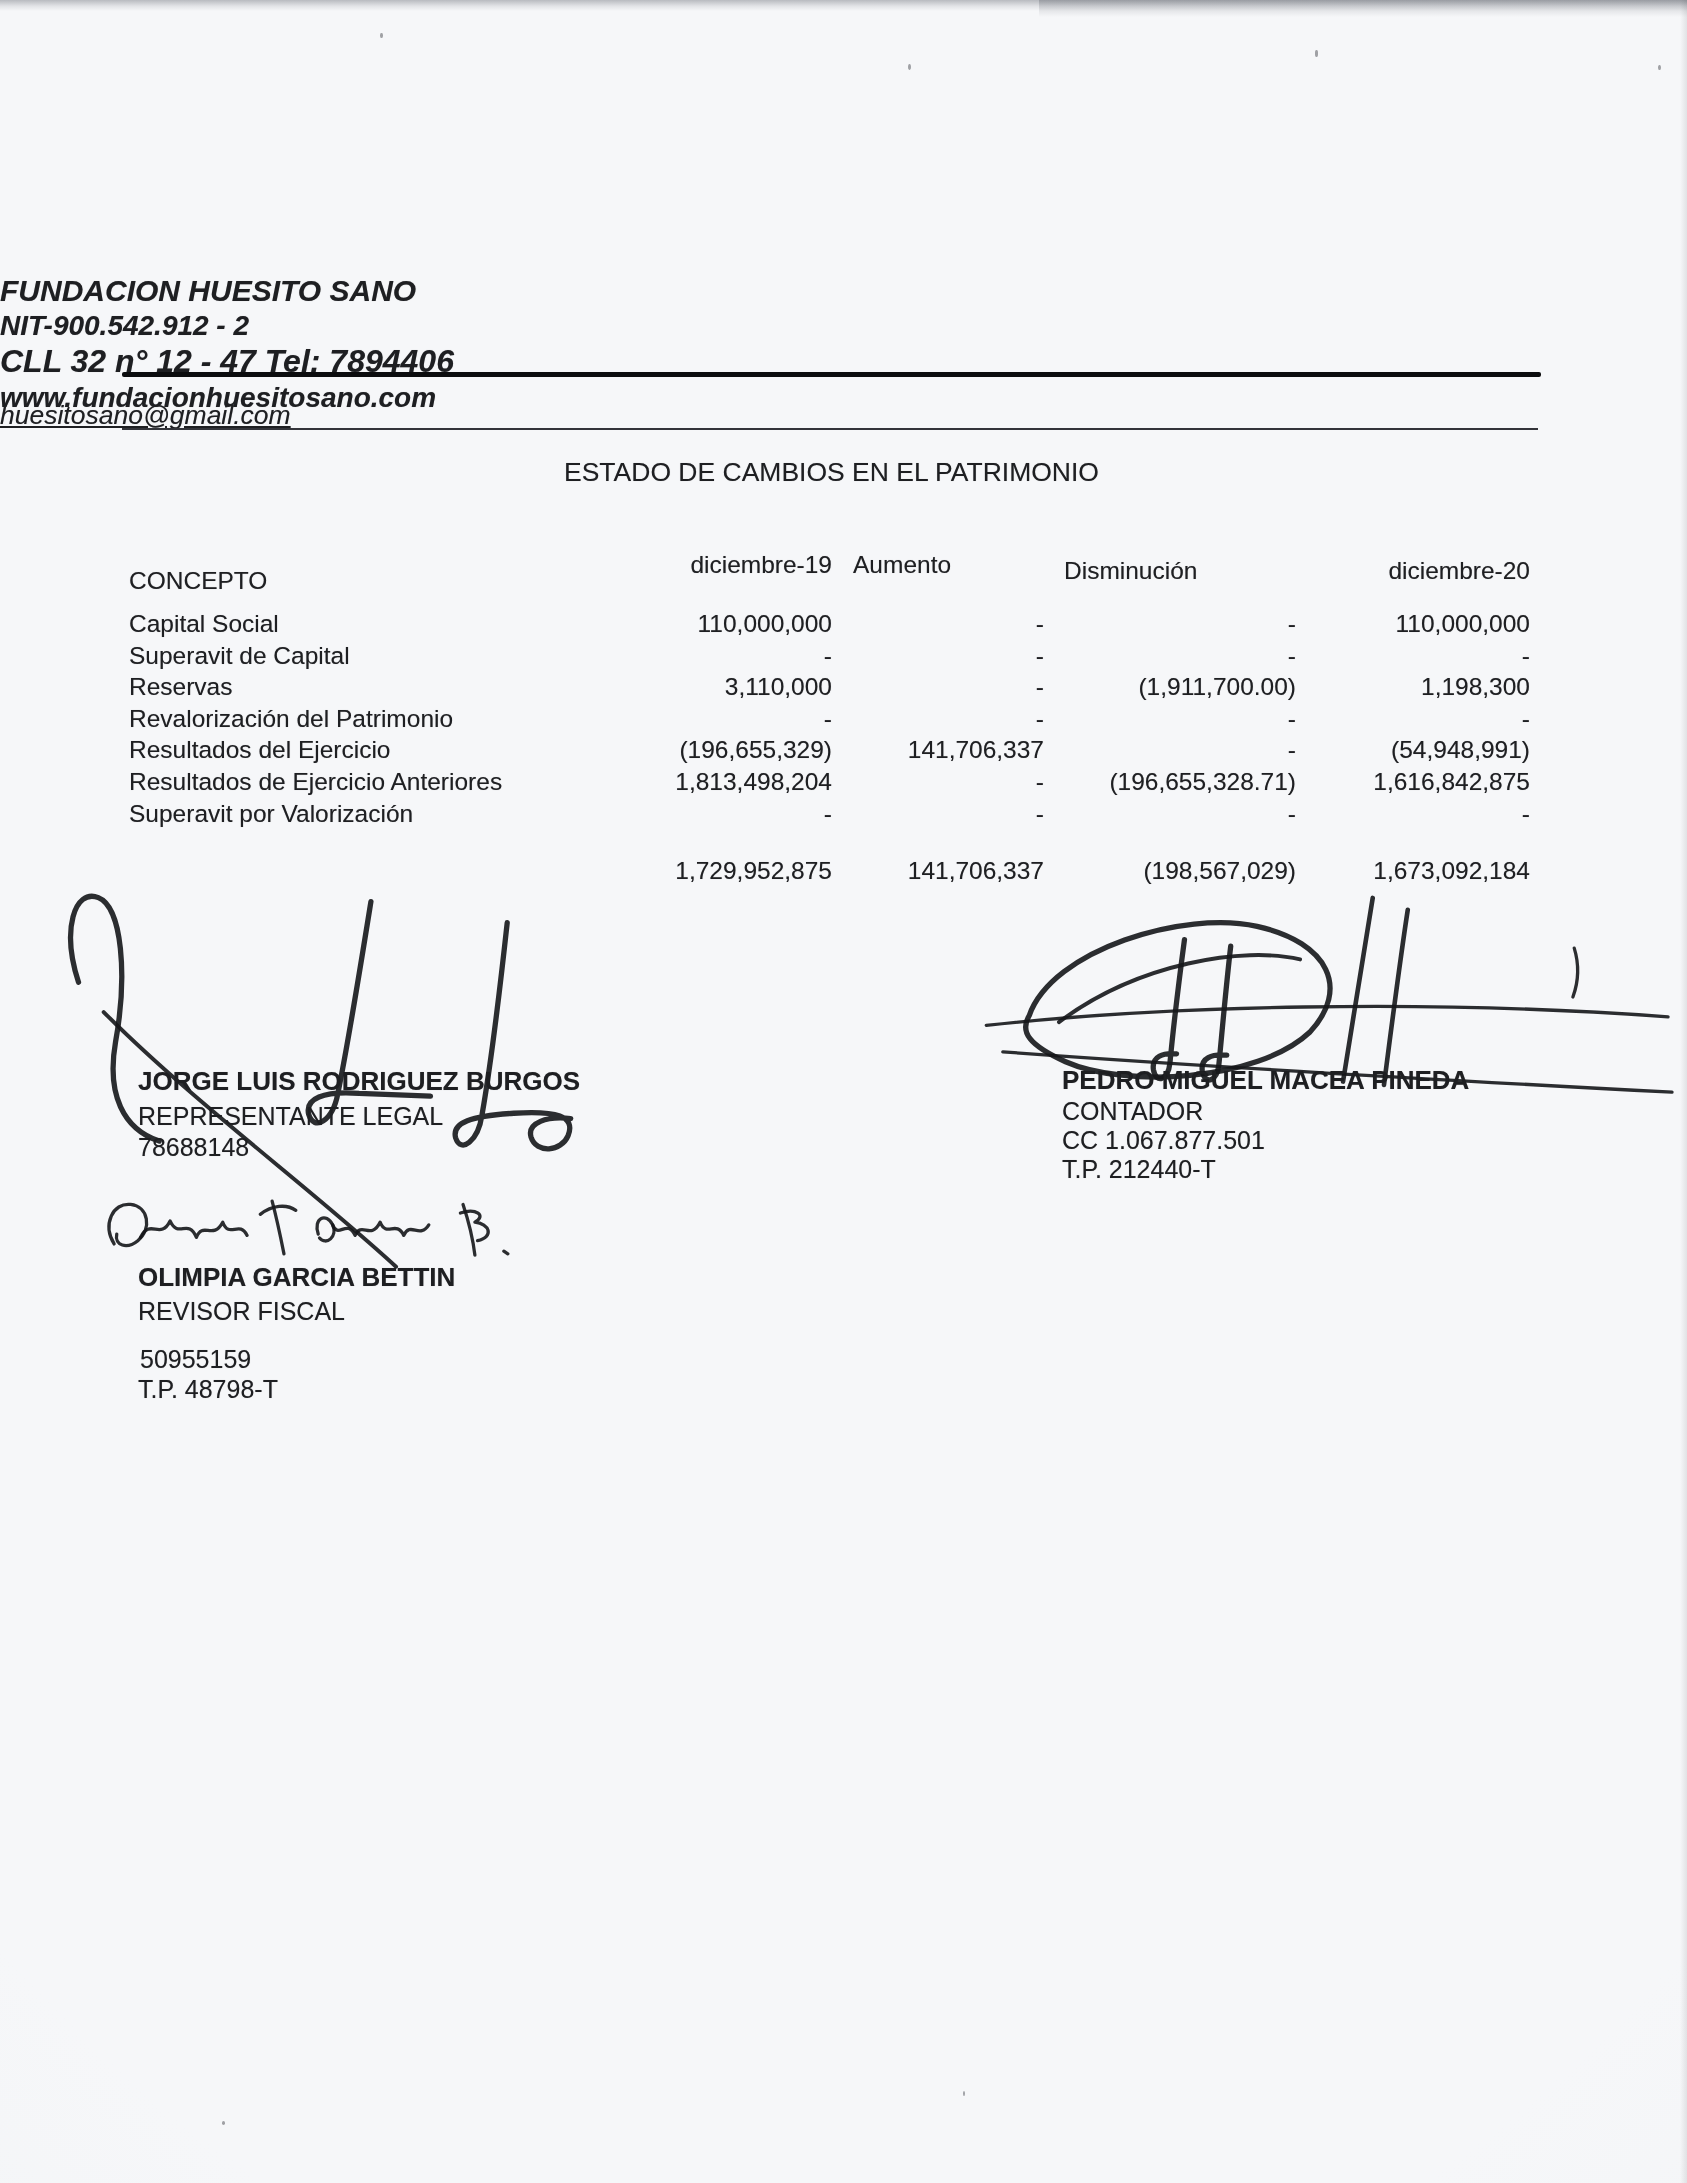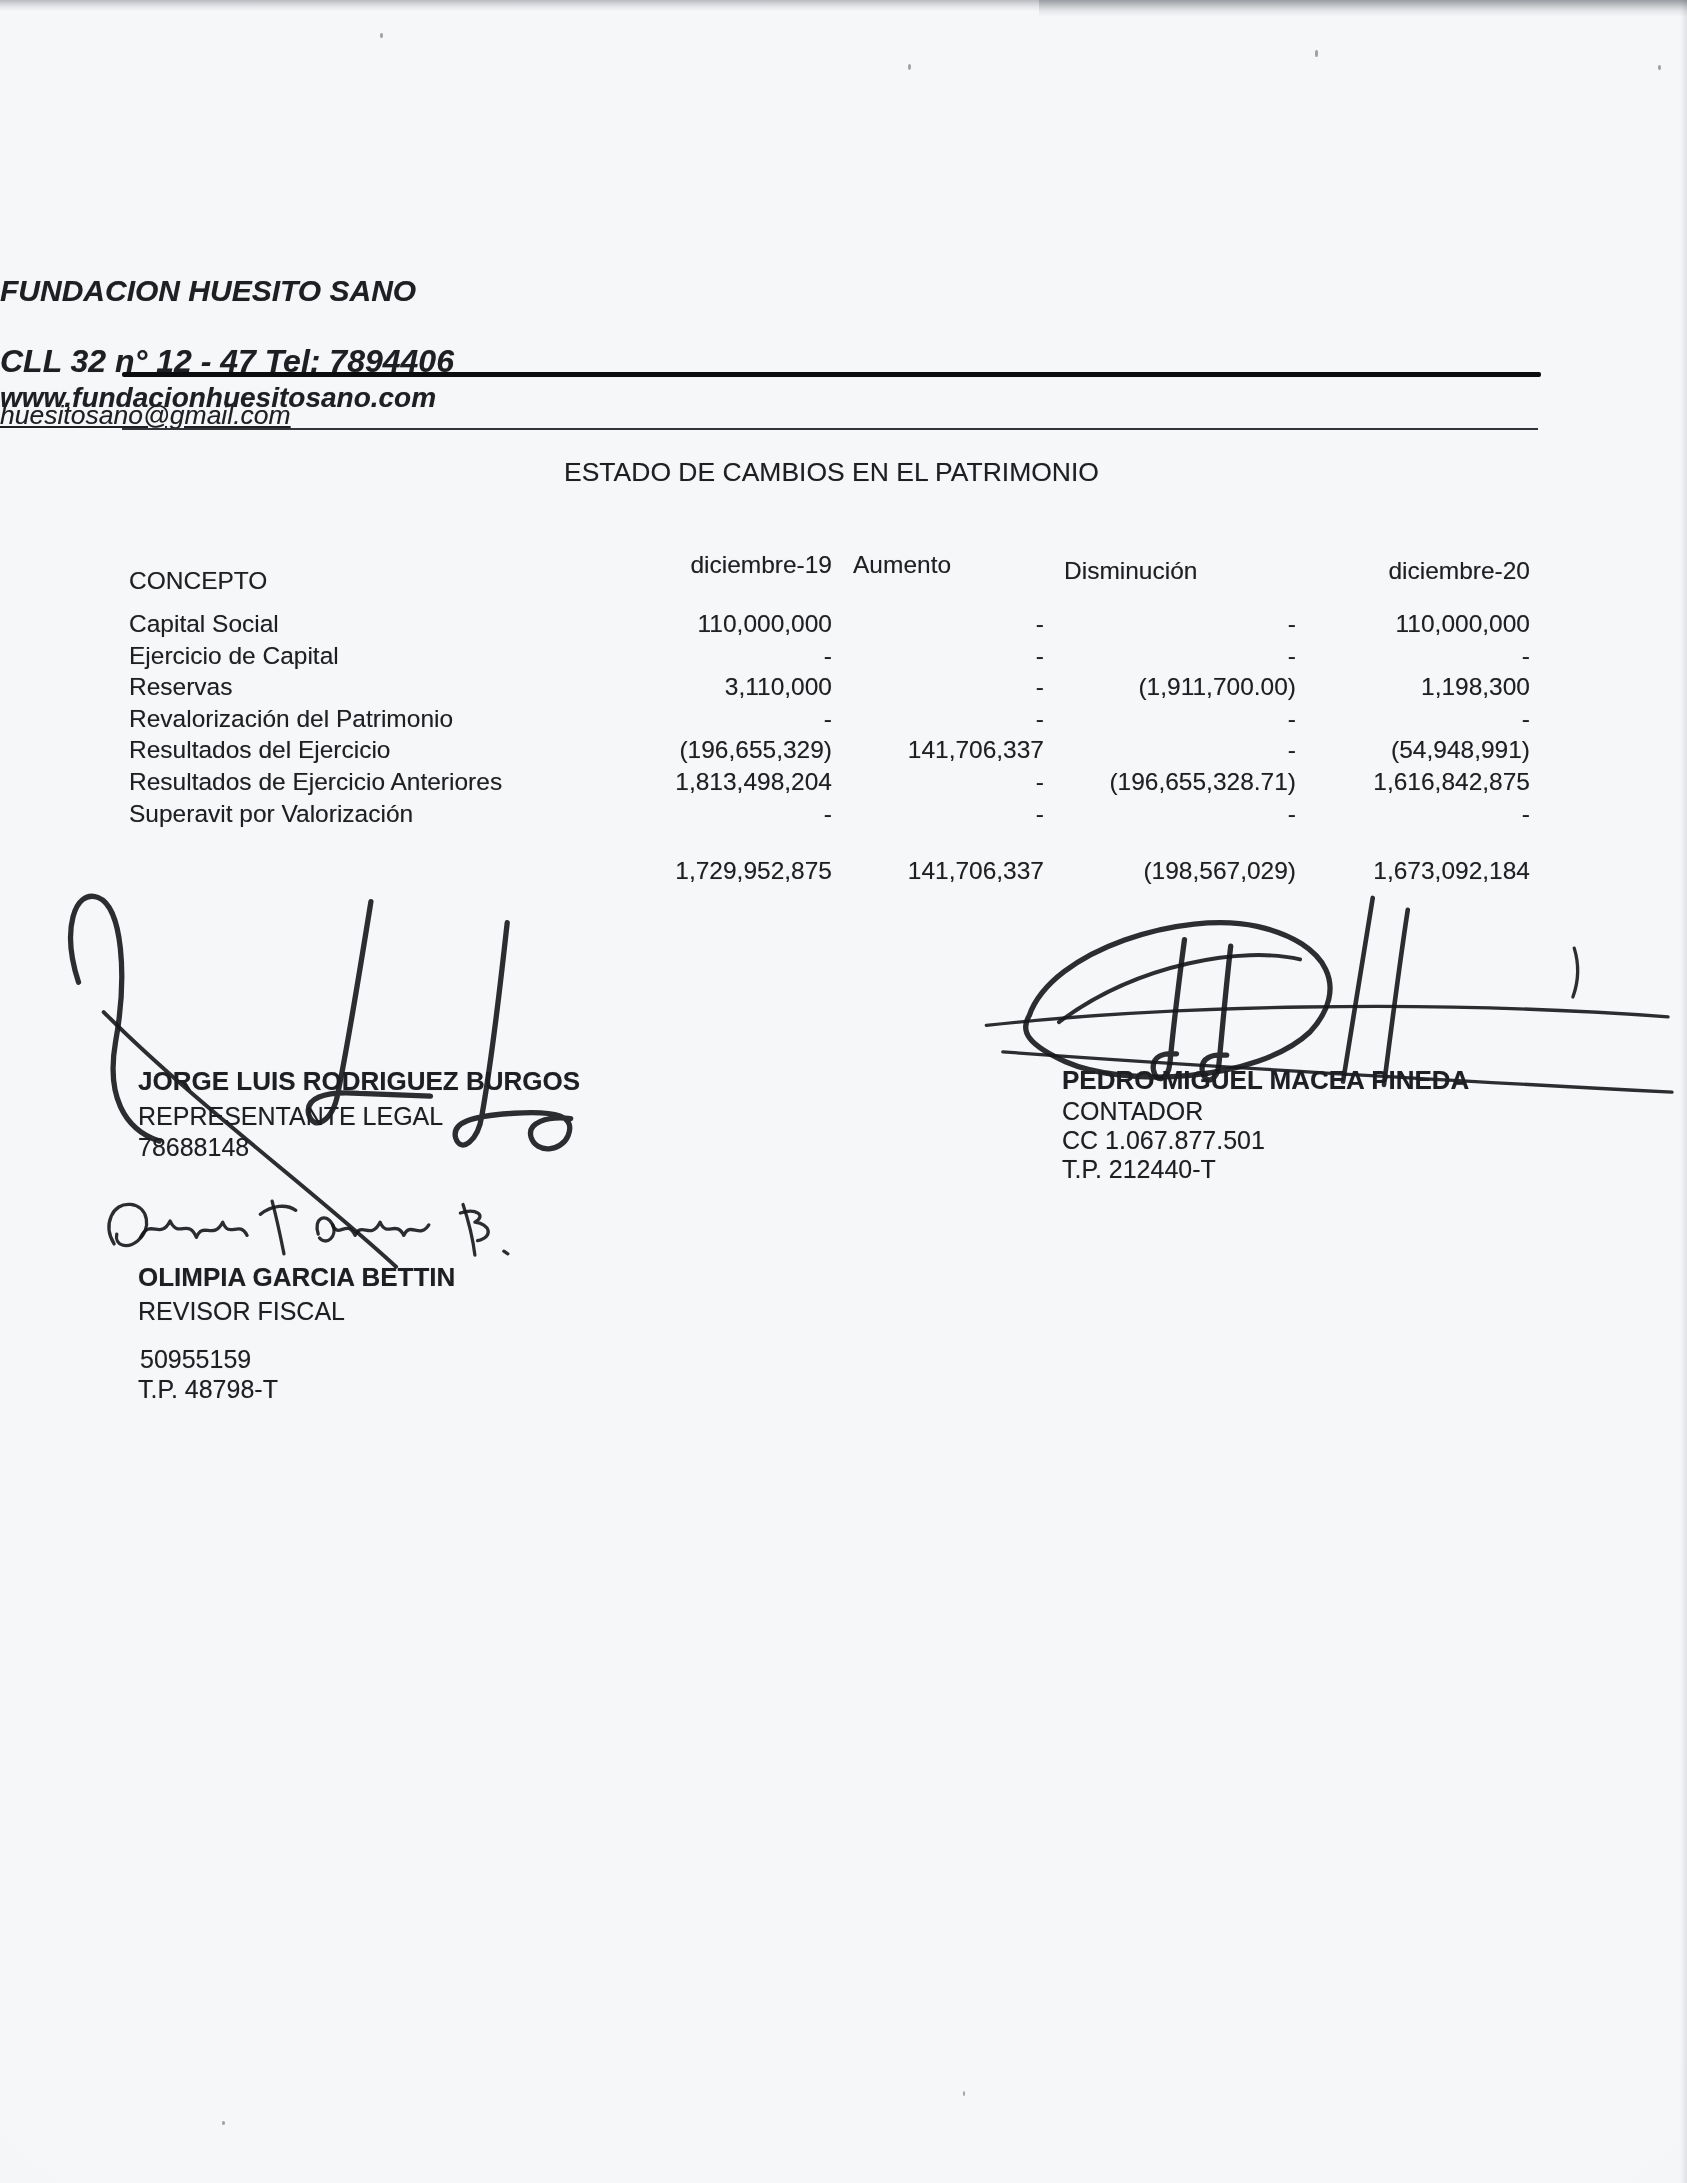--- a/index.html
+++ b/index.html
@@ -68,20 +68,21 @@
   <div class="top-edge-right"></div>
   <div class="right-edge"></div>
   <div class="speck" style="left:380px;top:33px;width:2.6px;height:4.6px;"></div>
   <div class="speck" style="left:908px;top:64px;width:2.6px;height:6px;"></div>
   <div class="speck" style="left:1315px;top:50px;width:2.6px;height:6.6px;"></div>
   <div class="speck" style="left:1658px;top:65px;width:2.6px;height:5.3px;"></div>
   <div class="speck" style="left:222px;top:2121px;width:3.3px;height:4px;"></div>
   <div class="speck" style="left:963px;top:2091px;width:2px;height:5.3px;"></div>
 
   <div class="hdr hdr-company ink">FUNDACION HUESITO SANO</div>
+  <div class="hdr hdr-nit ink">NIT-900.542.912 - 2</div>
   <div class="hdr hdr-addr ink">CLL 32 n° 12 - 47 Tel: 7894406</div>
   <div class="rule-thick"></div>
   <div class="hdr hdr-www ink">www.fundacionhuesitosano.com</div>
   <div class="hdr hdr-email ink">huesitosano@gmail.com</div>
   <div class="rule-thin"></div>
 
   <div class="doc-title ink">ESTADO DE CAMBIOS EN EL PATRIMONIO</div>
 
   <div class="th th-concepto ink">CONCEPTO</div>
   <div class="th th-dic19 ink">diciembre-19</div>
@@ -91,21 +92,21 @@
 
   <div id="rows">
       <div class="trow ink" style="top: 610px;">
         <div class="cell c-label">Capital Social</div>
         <div class="cell c1">110,000,000</div>
         <div class="cell c2">-</div>
         <div class="cell c3">-</div>
         <div class="cell c4">110,000,000</div>
       </div>
       <div class="trow ink" style="top: 642px;">
-        <div class="cell c-label">Ejercicio de Capital</div>
+        <div class="cell c-label">Superavit de Capital</div>
         <div class="cell c1">-</div>
         <div class="cell c2">-</div>
         <div class="cell c3">-</div>
         <div class="cell c4">-</div>
       </div>
       <div class="trow ink" style="top: 673px;">
         <div class="cell c-label">Reservas</div>
         <div class="cell c1">3,110,000</div>
         <div class="cell c2">-</div>
         <div class="cell c3">(1,911,700.00)</div>

